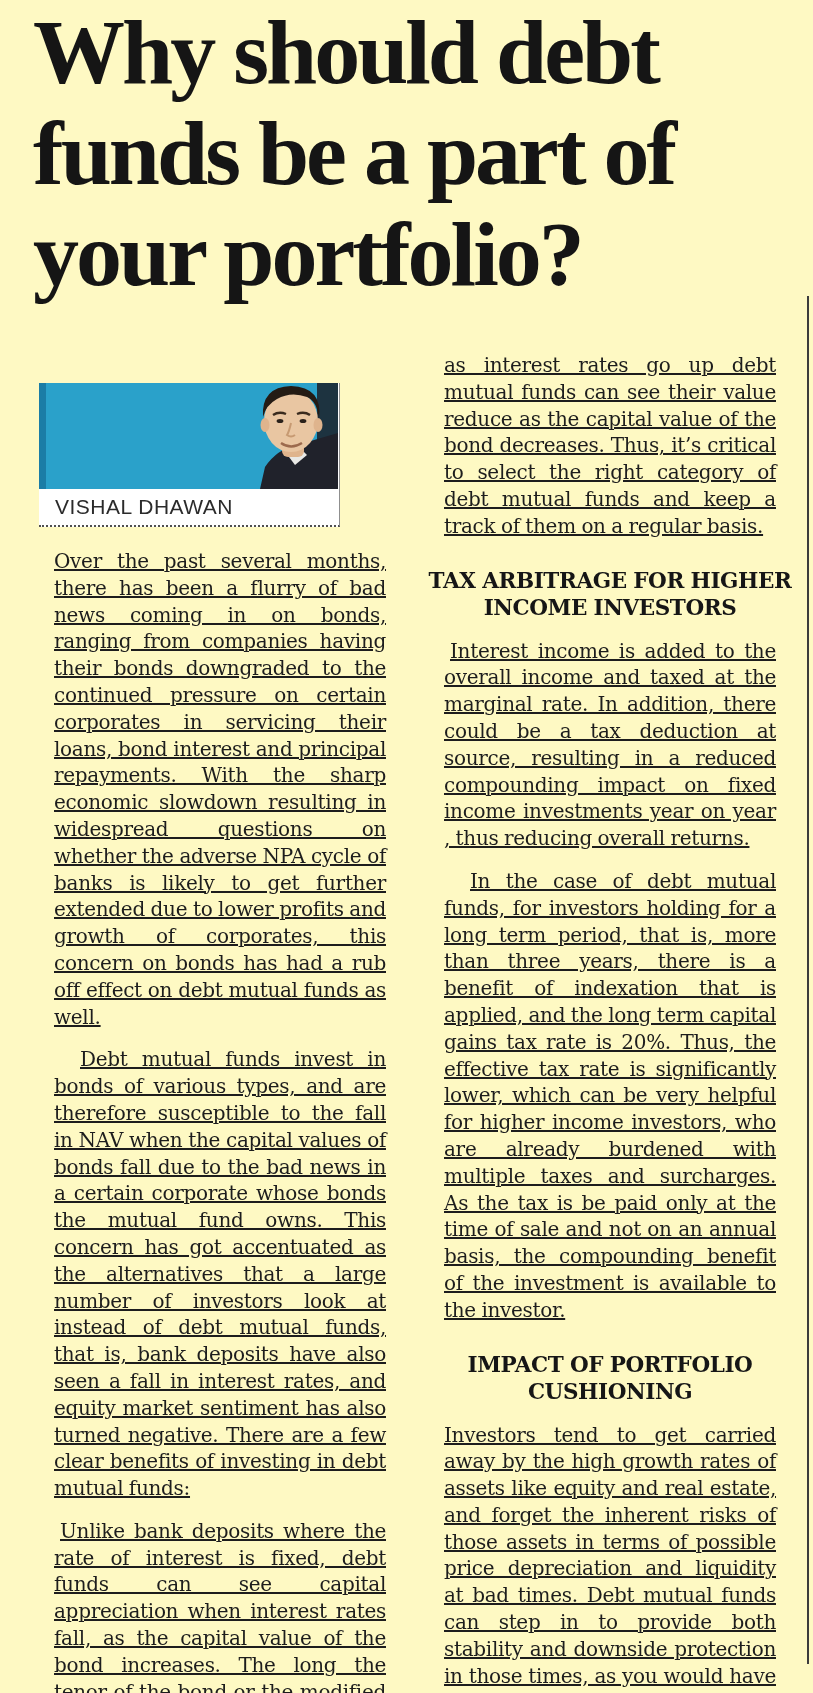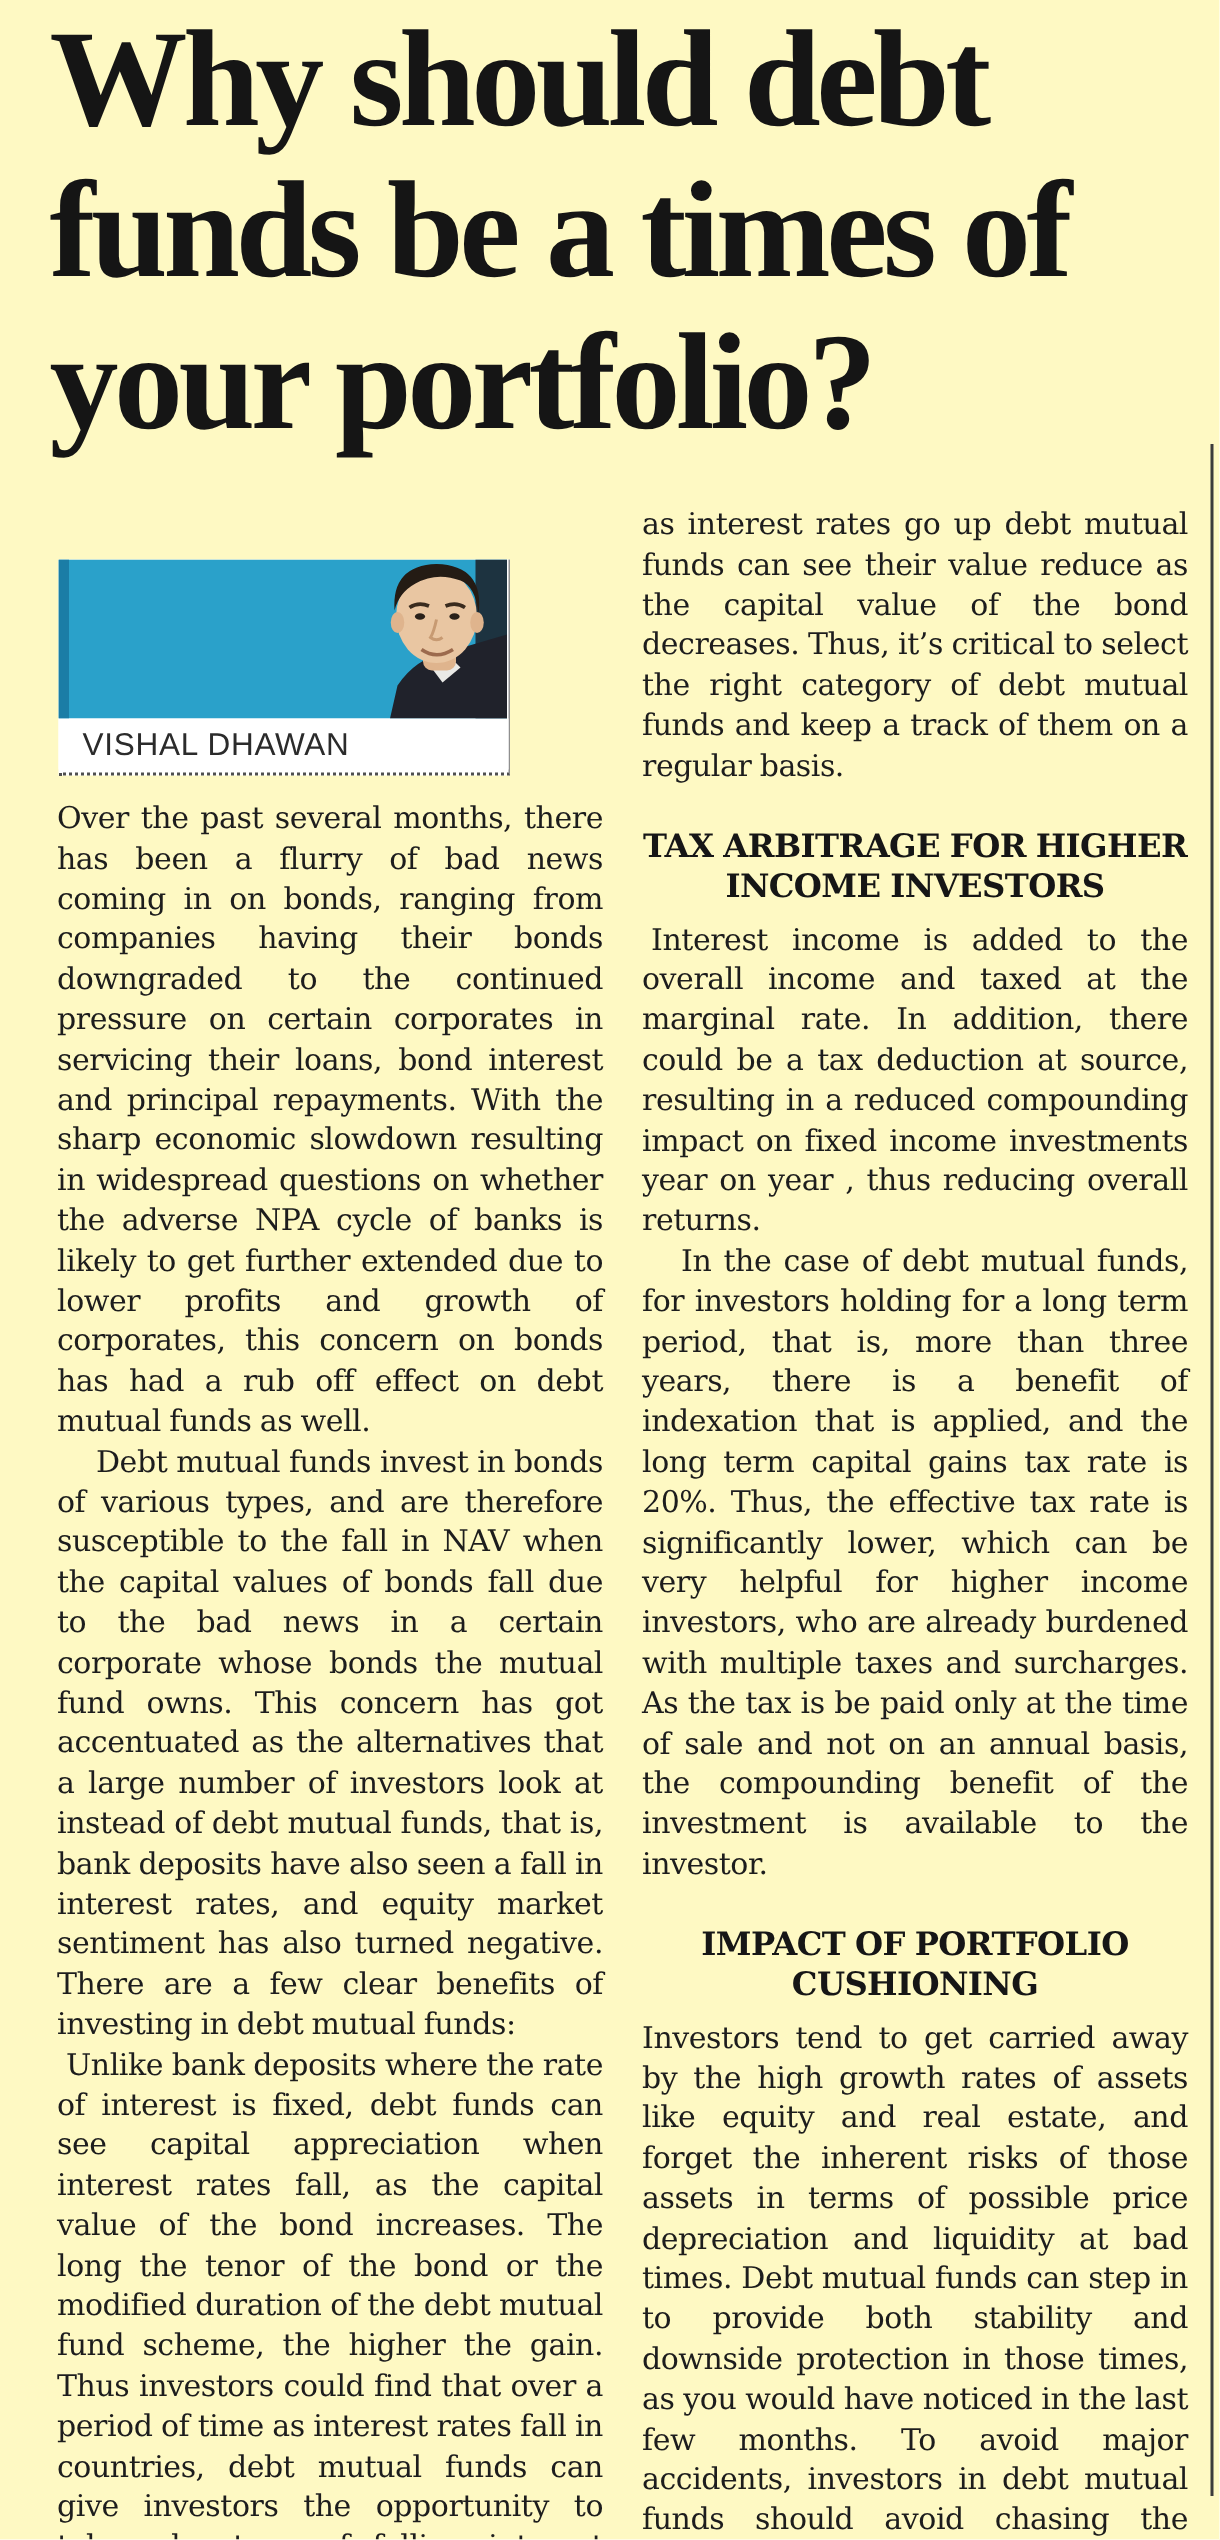--- a/index.html
+++ b/index.html
@@ -13,21 +13,21 @@
   .headline{
     position:absolute;left:33px;top:2px;width:766px;
     font-family:"Liberation Serif", serif;
     font-weight:700;
     font-size:92px;
     line-height:101px;
     letter-spacing:-3px;
     color:#151515;
   }
   .author-card{
-    position:absolute;left:39px;top:373px;width:300px;
+    position:absolute;left:39px;top:383px;width:300px;
     border-right:1px solid #8f8f8f;
     border-bottom:2px dotted #4f4f4f;
     padding-bottom:2px;
     background:#ffffff;
   }
   .author-photo{display:block;}
   .author-name{
     font-family:"Liberation Sans", sans-serif;
     font-size:21px;
     font-weight:400;
@@ -41,21 +41,21 @@
     font-family:"DejaVu Serif", serif;
     font-size:20px;
     line-height:26.8px;
     color:#1d1d1d;
     text-align:justify;
     letter-spacing:-0.3px;
     word-spacing:-0.5px;
   }
   .col-left{left:38px;top:532px;width:364px;}
   .col-right{left:428px;top:336px;width:364px;}
-  .paragraph{margin:0;}
+  .paragraph{margin:16px;text-decoration:underline;}
   .indented{text-indent:26px;}
   .tiny-indent{text-indent:6px;}
   .section-heading{
     font-family:"DejaVu Serif", serif;
     font-weight:700;
     font-size:21.5px;
     line-height:27.5px;
     letter-spacing:-0.4px;
     color:#161616;
     margin:27px 0 7px 0;
@@ -68,21 +68,21 @@
     background:#3c3c3c;
   }
 </style>
 </head>
 <body>
 
 <div class="page">
 
   <div class="headline">
     <div>Why should debt</div>
-    <div>funds be a times of</div>
+    <div>funds be a part of</div>
     <div>your portfolio?</div>
   </div>
 
   <div class="author-card">
     <svg class="author-photo" width="299" height="106" viewBox="0 0 299 106" xmlns="http://www.w3.org/2000/svg">
       <rect x="0" y="0" width="299" height="106" fill="#2aa1ca"></rect>
       <rect x="0" y="0" width="7" height="106" fill="#1b7da6"></rect>
       <rect x="278" y="0" width="21" height="106" fill="#1d3340"></rect>
 
       <path d="M221,106 L226,84 Q238,66 258,62 L299,50 L299,106 Z" fill="#20222b"></path>

